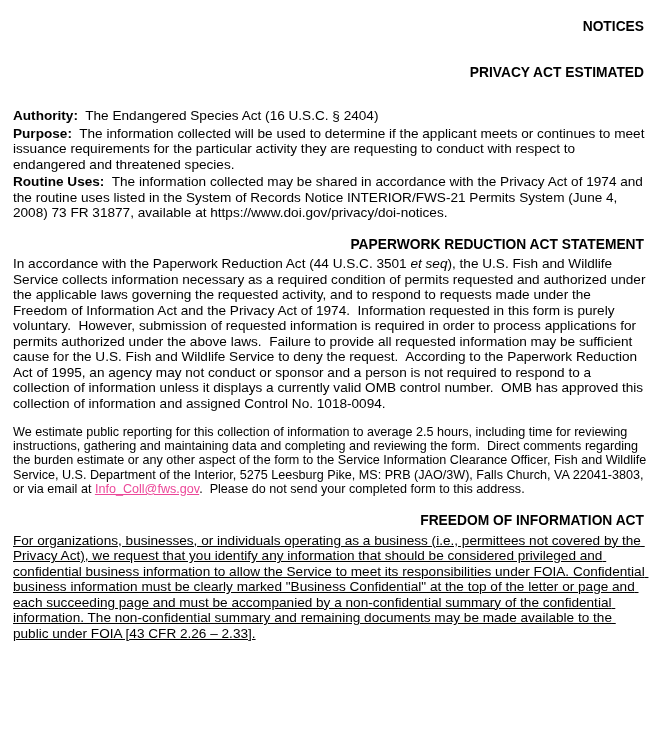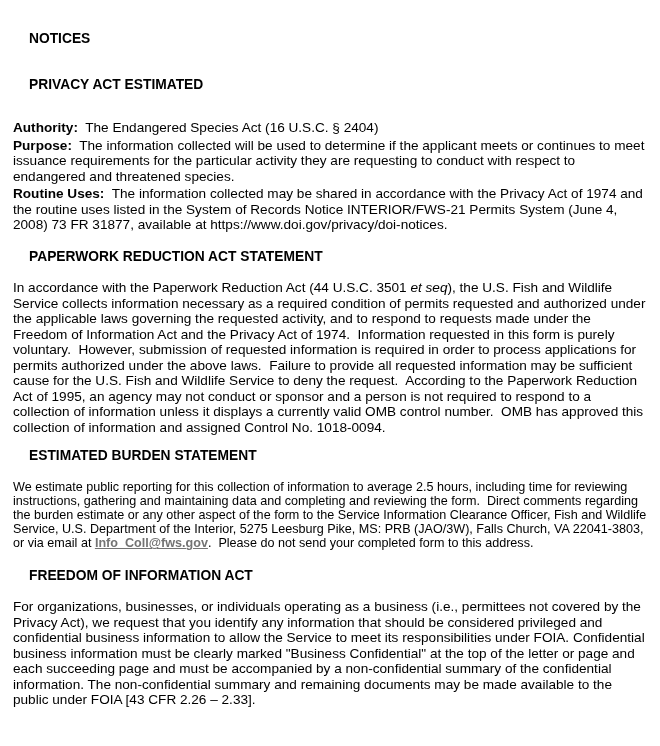--- a/index.html
+++ b/index.html
@@ -17,47 +17,46 @@
     line-height: 15.5px;
   }
   .page {
     box-sizing: border-box;
     width: 660px;
     height: 746px;
     padding: 15px 12px 0 13px;
     background: #ffffff;
   }
   .heading {
-    margin: 16px;
-    text-align: left;
+    margin: 4px;
+    text-align: right;
     font-weight: bold;
     font-size: 13.8px;
     line-height: 15.5px;
   }
   .para {
     margin: 0;
     white-space: pre-wrap;
     text-align: left;
   }
   .label { font-weight: bold; }
   .h-privacy   { margin-top: 30px; }
   .p-authority { margin-top: 28px; }
   .p-std       { margin-top: 2px; }
   .h-paperwork { margin-top: 16px; }
   .p-paperwork { margin-top: 3px; }
   .h-burden    { margin-top: 13px; }
   .p-small     { margin-top: 14px; font-size: 12.6px; line-height: 14.2px; }
   .h-foia      { margin-top: 17px; }
-  .p-foia      { margin-top: 1px; }
+  .p-foia      { margin-top: 1px; text-decoration: underline; }
   .italic { font-style: italic; }
   .email-link {
-    color: #737373;
+    color: #ec4899;
     text-decoration: underline;
     cursor: pointer;
-    font-weight: bold;
   }
 </style>
 </head>
 <body>
 
 <div class="page">
 
   <div class="heading">NOTICES</div>
 
   <div class="heading h-privacy">PRIVACY ACT ESTIMATED</div>
@@ -66,21 +65,20 @@
 
   <p class="para p-std"><span class="label">Purpose:</span><span>  The information collected will be used to determine if the applicant meets or continues to meet issuance requirements for the particular activity they are requesting to conduct with respect to endangered and threatened species.</span></p>
 
   <p class="para p-std"><span class="label">Routine Uses:</span><span>  The information collected may be shared in accordance with the Privacy Act of 1974 and the routine uses listed in the System of Records Notice INTERIOR/FWS-21 Permits System (June 4, 2008) 73 FR 31877, available at https://www.doi.gov/privacy/doi-notices.</span></p>
 
 
   <div class="heading h-paperwork">PAPERWORK REDUCTION ACT STATEMENT</div>
 
   <p class="para p-paperwork"><span>In accordance with the Paperwork Reduction Act (44 U.S.C. 3501 </span><span class="italic">et seq</span><span>), the U.S. Fish and Wildlife Service collects information necessary as a required condition of permits requested and authorized under the applicable laws governing the requested activity, and to respond to requests made under the Freedom of Information Act and the Privacy Act of 1974.  Information requested in this form is purely voluntary.  However, submission of requested information is required in order to process applications for permits authorized under the above laws.  Failure to provide all requested information may be sufficient cause for the U.S. Fish and Wildlife Service to deny the request.  According to the Paperwork Reduction Act of 1995, an agency may not conduct or sponsor and a person is not required to respond to a collection of information unless it displays a currently valid OMB control number.  OMB has approved this collection of information and assigned Control No. 1018-0094.</span></p>
 
-  <div class="heading h-burden">ESTIMATED BURDEN STATEMENT</div>
 
   <p class="para p-small"><span>We estimate public reporting for this collection of information to average 2.5 hours, including time for reviewing instructions, gathering and maintaining data and completing and reviewing the form.  Direct comments regarding the burden estimate or any other aspect of the form to the Service Information Clearance Officer, Fish and Wildlife Service, U.S. Department of the Interior, 5275 Leesburg Pike, MS: PRB (JAO/3W), Falls Church, VA 22041-3803, or via email at </span><a class="email-link" href="#">Info_Coll@fws.gov</a><span>.  Please do not send your completed form to this address.</span></p>
 
   <div class="heading h-foia">FREEDOM OF INFORMATION ACT</div>
 
   <p class="para p-foia"><span>For organizations, businesses, or individuals operating as a business (i.e., permittees not covered by the Privacy Act), we request that you identify any information that should be considered privileged and confidential business information to allow the Service to meet its responsibilities under FOIA. Confidential business information must be clearly marked "Business Confidential" at the top of the letter or page and each succeeding page and must be accompanied by a non-confidential summary of the confidential information. The non-confidential summary and remaining documents may be made available to the public under FOIA [43 CFR 2.26 – 2.33].</span></p>
 
 </div>
 
 </body></html>

